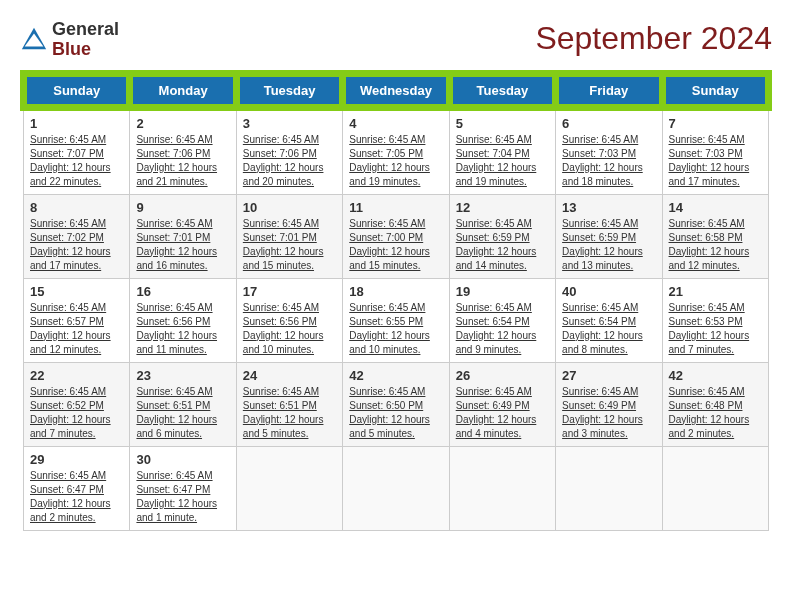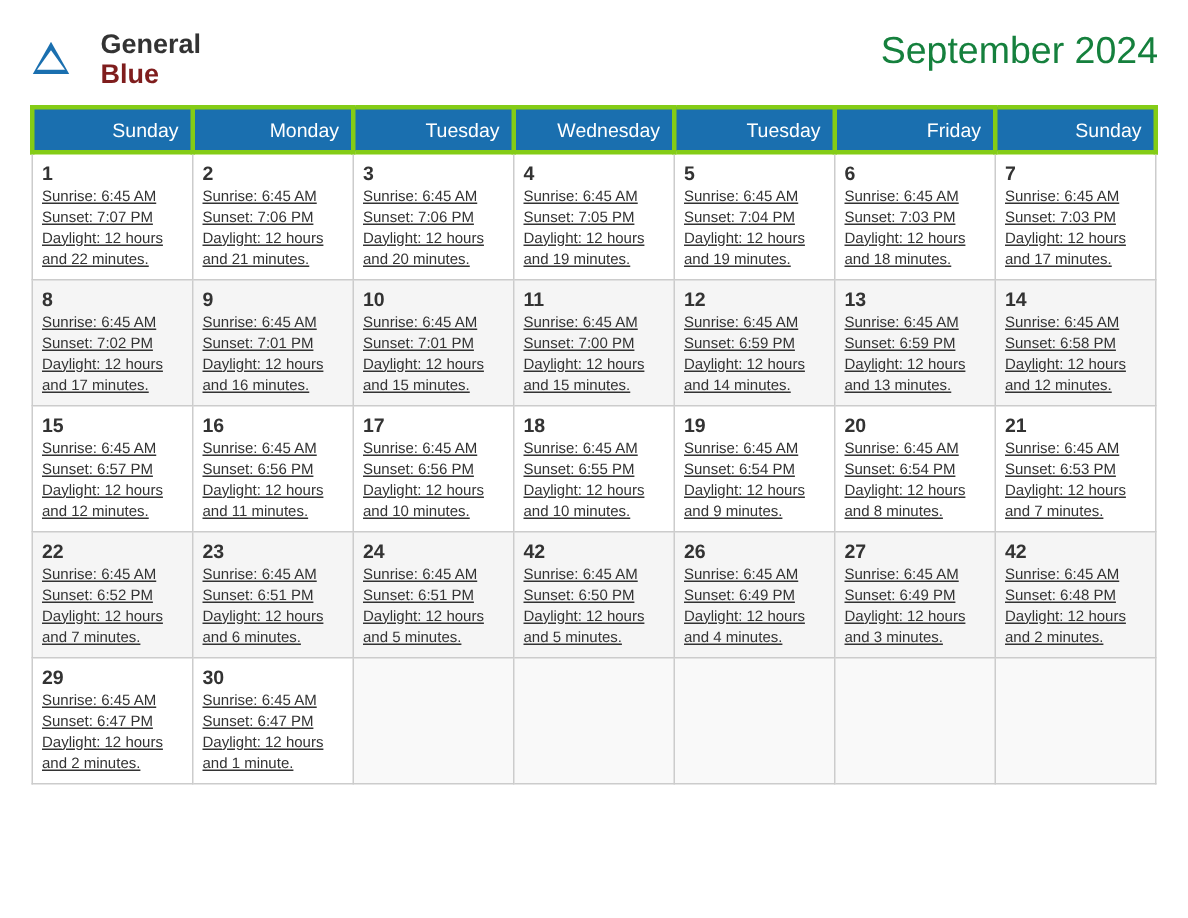--- a/index.html
+++ b/index.html
@@ -12,57 +12,57 @@
     }
     .header {
       display: flex;
       justify-content: space-between;
       align-items: flex-start;
       margin-bottom: 10px;
     }
     .logo {
       display: flex;
       align-items: center;
-      gap: 19px;
+      gap: 4px;
     }
     .logo-text {
       font-size: 18px;
       font-weight: bold;
       line-height: 1.1;
     }
     .logo-general { color: #333; }
     .logo-blue { color: #7f1d1d; }
     .logo-icon {
       width: 28px;
       height: 28px;
     }
     .title-block {
       text-align: right;
     }
     .month-year {
-      font-size: 25px;
+      font-size: 32px;
       font-weight: normal;
-      color: #15803d;
+      color: #7f1d1d;
     }
     .location {
       font-size: 14px;
       color: #444;
     }
     table {
       width: 100%;
       border-collapse: collapse;
     }
     thead th {
       background: #1a6faf;
       color: #fff;
       font-size: 13px;
-      font-weight: normal;
+      font-weight: bold;
       padding: 6px 8px;
-      text-align: right;
-      border: 3px solid #84cc16;
+      text-align: center;
+      border: 7px solid #84cc16;
     }
     tbody td {
       vertical-align: top;
       border: 1px solid #ccc;
       padding: 5px 6px;
       font-size: 10.5px;
       color: #333;
       width: calc(100% / 7);
       min-height: 80px;
       background: #fff;
@@ -231,21 +231,21 @@
 Sunset: 6:55 PM
 Daylight: 12 hours and 10 minutes.</div>
         </td>
         <td>
           <span class="day-num">19</span>
           <div class="cell-text" style="white-space: pre-line;">Sunrise: 6:45 AM
 Sunset: 6:54 PM
 Daylight: 12 hours and 9 minutes.</div>
         </td>
         <td>
-          <span class="day-num">20</span>
+          <span class="day-num">40</span>
           <div class="cell-text" style="white-space: pre-line;">Sunrise: 6:45 AM
 Sunset: 6:54 PM
 Daylight: 12 hours and 8 minutes.</div>
         </td>
         <td>
           <span class="day-num">21</span>
           <div class="cell-text" style="white-space: pre-line;">Sunrise: 6:45 AM
 Sunset: 6:53 PM
 Daylight: 12 hours and 7 minutes.</div>
         </td>

